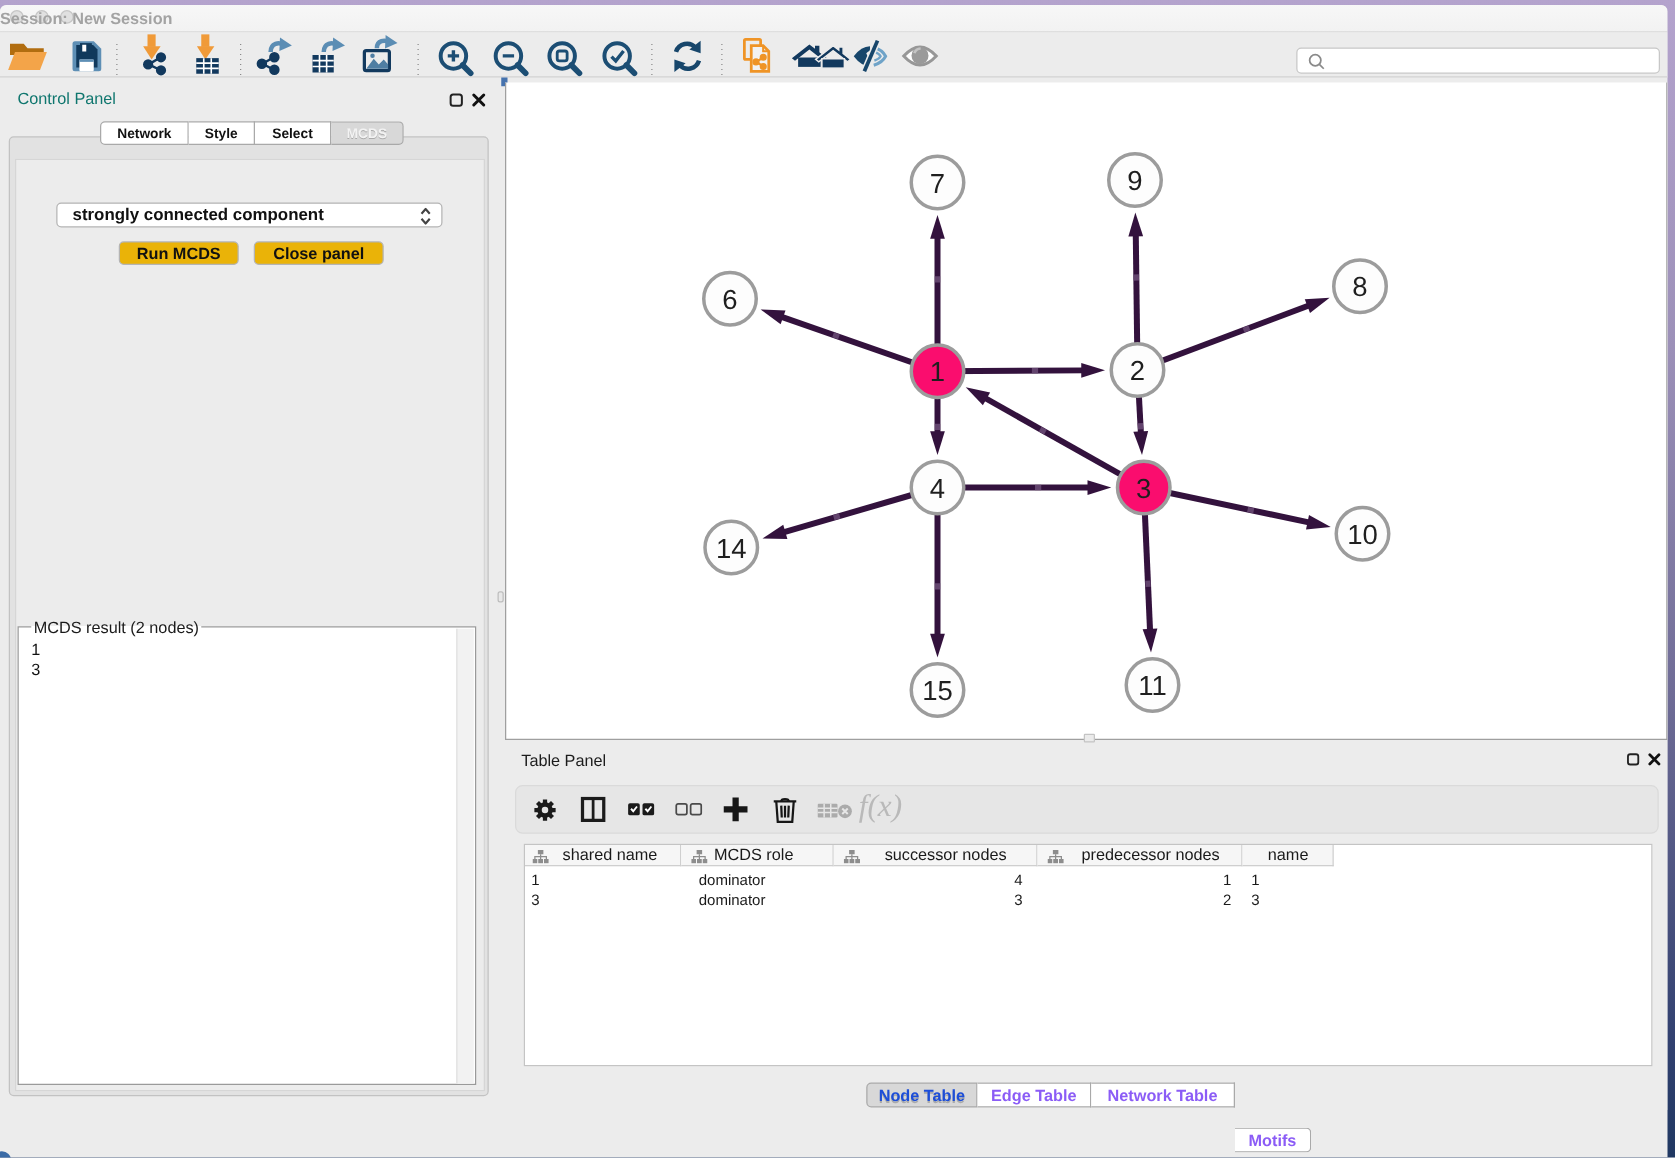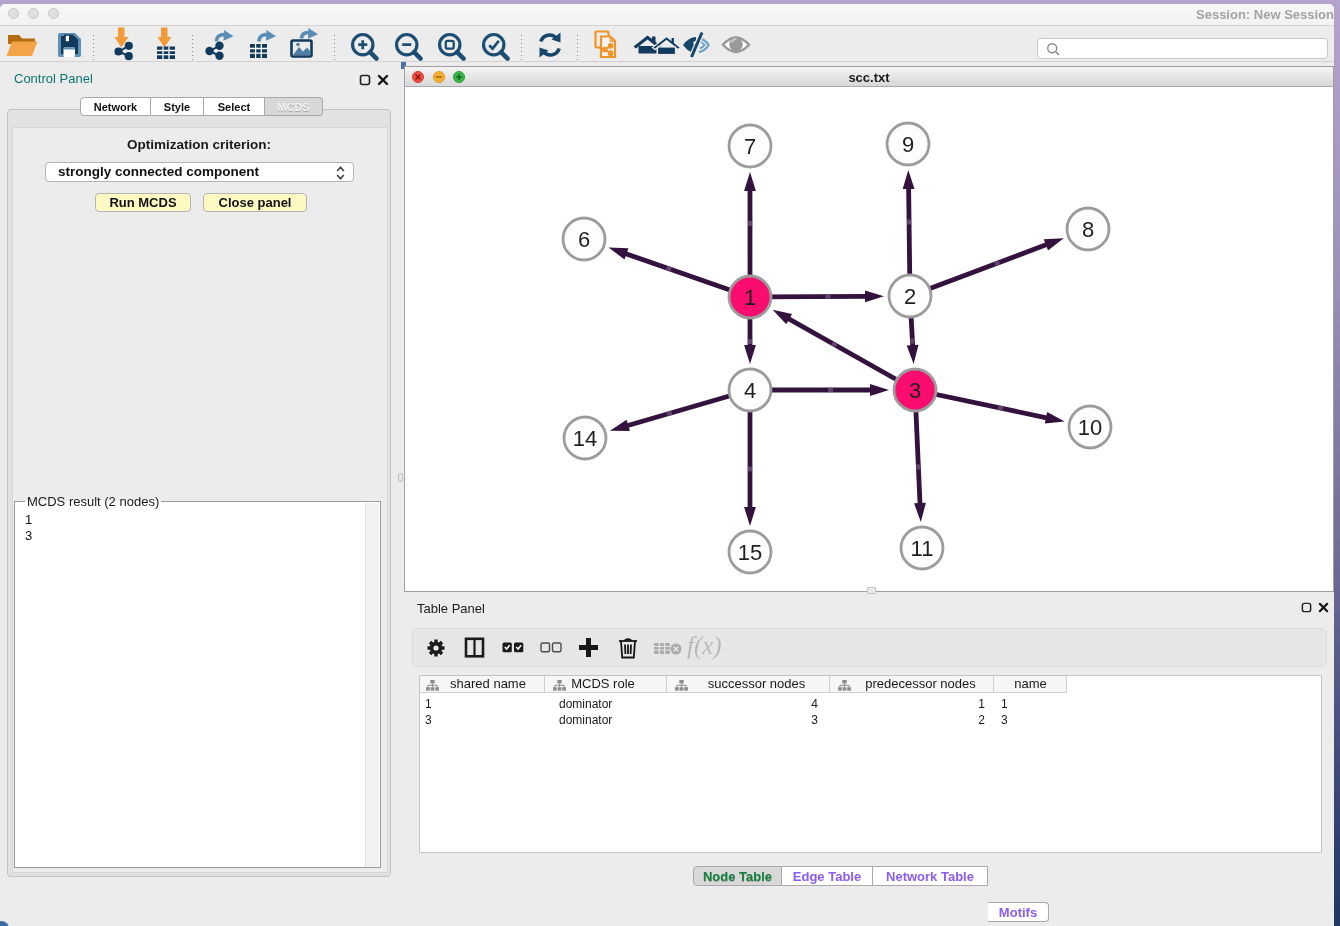--- a/index.html
+++ b/index.html
@@ -2,37 +2,37 @@
 <html><head>
 <meta charset="utf-8">
 <style>
 * { margin:0; padding:0; box-sizing:border-box; }
 html,body { width:1340px; height:926px; overflow:hidden; }
 body { font-family:"Liberation Sans", sans-serif; background:linear-gradient(180deg,#b4a3cd 0%,#9c90b8 30%,#6f6c96 60%,#31406f 90%,#203862 100%); position:relative; }
 #win { position:absolute; left:0; top:4px; width:1334px; height:922px; background:#ececec; border-radius:5px 5px 0 0; overflow:hidden; }
 
 #titlebar { position:absolute; left:0; top:0; width:100%; height:22px; background:linear-gradient(#f7f7f7,#f2f2f2); border-bottom:1px solid #d3d3d3; border-radius:5px 5px 0 0; }
 .tl { position:absolute; top:4px; width:11px; height:11px; border-radius:50%; background:#e0e0e0; border:1px solid #c6c6c6; }
-#title { position:absolute; top:0; left:0; width:100%; text-align:right; line-height:21px; font-size:13px; font-weight:bold; color:#a3a3a3; }
+#title { position:absolute; top:0; left:0; width:100%; text-align:left; line-height:21px; font-size:13px; font-weight:bold; color:#a3a3a3; }
 
 #toolbar { position:absolute; left:0; top:22px; width:100%; height:36px; background:#ececec; border-bottom:1px solid #d2d2d2; }
 .tbi { position:absolute; top:4px; overflow:visible; }
 .tsep { position:absolute; top:9px; width:1px; height:26px; background-image:repeating-linear-gradient(#8a8a8a 0 1px, transparent 1px 4px); }
 #searchbox { position:absolute; left:1037px; top:12px; width:291px; height:21px; background:#fff; border:1px solid #c7c7c7; border-radius:4px; }
 
 #cp { position:absolute; left:0; top:59px; width:392px; height:825px; background:#ececec; }
 #cphead { position:absolute; left:14px; top:8px; font-size:13px; color:#0f766e; }
 
 .tab { position:absolute; top:34px; z-index:2; height:19px; line-height:18px; font-size:11px; font-weight:bold; text-align:center; background:#fff; border:1px solid #a9a9a9; color:#111; }
 
 #cpouter { position:absolute; left:7px; top:46px; width:384px; height:768px; background:#e2e2e2; border:1px solid #c2c2c2; border-radius:4px; }
 #cpinner { position:absolute; left:4px; top:17px; width:376px; height:746px; background:#ececec; border:1px solid #d6d6d6; }
 #optlabel { position:absolute; left:0; top:27px; width:100%; text-align:center; font-size:13.5px; font-weight:bold; color:#1a1a1a; }
 #combo { position:absolute; left:37px; top:52px; width:309px; height:20px; background:#fff; border:1px solid #b4b4b4; border-radius:4px; font-size:13.5px; font-weight:bold; line-height:18px; padding-left:12px; color:#111; }
-.btn { position:absolute; top:83px; height:19px; background:#fef9c3; border:1px solid #b4b4b4; border-radius:4px; font-size:13px; font-weight:bold; line-height:17px; text-align:center; color:#111; }
+.btn { position:absolute; top:83px; height:19px; background:#eab308; border:1px solid #b4b4b4; border-radius:4px; font-size:13px; font-weight:bold; line-height:17px; text-align:center; color:#111; }
 #mcdsbox { position:absolute; left:6px; top:391px; width:367px; height:367px; border:1px solid #9a9a9a; background:#fff; }
 #mcdslegend { position:absolute; left:10px; top:-8px; background:linear-gradient(#ececec 46%,#ffffff 46%); font-size:13px; color:#1a1a1a; padding:0 2px; }
 
 #vknob { position:absolute; left:398px; top:469px; width:5px; height:9px; background:#e8e8e8; border:1px solid #bdbdbd; border-radius:2px; }
 
 #netwin { position:absolute; left:404px; top:62px; width:930px; height:526px; background:#fff; border:1px solid #9f9f9f; border-top:none; }
 #nettitle { position:absolute; left:0; top:0; width:100%; height:21px; background:linear-gradient(#f4f4f4,#d8d8d8); border-top:1px solid #9f9f9f; border-bottom:1px solid #ababab; }
 .wl { position:absolute; top:4px; width:12px; height:12px; border-radius:50%; }
 #netname { position:absolute; top:0; left:0; width:100%; text-align:center; font-size:13px; font-weight:bold; line-height:21px; color:#1a1a1a; }
 #hknob { position:absolute; left:867px; top:583px; width:9px; height:7px; background:#ebebeb; border:1px solid #c4c4c4; border-radius:1px; z-index:5; }
@@ -199,57 +199,38 @@
       </svg>
     <svg class="abs" style="left:377px; top:11px;" width="12" height="12" viewBox="0 0 12 12">
         <path d="M2 2 L10 10 M10 2 L2 10" stroke="#111" stroke-width="2.4" stroke-linecap="round"></path>
       </svg>
     <div class="tab" style="left:80px; width:71px; border-radius:4px 0 0 4px;">Network</div>
     <div class="tab" style="left:151px; width:53px; border-left:none;">Style</div>
     <div class="tab" style="left:204px; width:61px; border-left:none;">Select</div>
     <div class="tab" style="left:265px; width:58px; border-left:none; border-radius:0 4px 4px 0; background:#d8d8d8; color:#f3f3f3; text-shadow:0 1px 0 #aaa;">MCDS</div>
     <div id="cpouter">
       <div id="cpinner"></div>
-      <div id="optlabel">Optimization criterion:</div>
       <div id="combo">strongly connected component
         <svg class="abs" style="right:8px; top:3px;" width="9" height="14" viewBox="0 0 9 14">
             <path d="M1.2 5 L4.5 1.2 L7.8 5" fill="none" stroke="#444" stroke-width="1.7" stroke-linejoin="round"></path>
             <path d="M1.2 9 L4.5 12.8 L7.8 9" fill="none" stroke="#444" stroke-width="1.7" stroke-linejoin="round"></path>
           </svg>
       </div>
       <div class="btn" style="left:87px; width:96px;">Run MCDS</div>
       <div class="btn" style="left:195px; width:104px;">Close panel</div>
       <div id="mcdsbox">
         <div id="mcdslegend">MCDS result (2 nodes)</div>
         <div style="position:absolute; left:10px; top:10px; font-size:13px; color:#111; line-height:16px;">1<br>3</div>
         <div style="position:absolute; right:1px; top:1px; width:14px; height:364px; background:#f2f2f2; border-left:1px solid #e0e0e0;"></div>
       </div>
     </div>
   </div>
   <div id="vknob"></div>
   <div style="position:absolute; left:401px; top:58px; width:5px; height:7px; background:#4673ae;"></div>
   <div id="netwin">
-    <div id="nettitle">
-      <div class="wl" style="left:7px; background:#ee4f42; border:1px solid #d3392e;">
-          <svg width="10" height="10" viewBox="0 0 10 10" style="margin:0px 0 0 0px;">
-            <path d="M2.6 2.6 L7.4 7.4 M7.4 2.6 L2.6 7.4" stroke="#8c130b" stroke-width="1.4"></path>
-          </svg>
-        </div>
-      <div class="wl" style="left:28px; background:#f5b02f; border:1px solid #dc9a24;">
-          <svg width="10" height="10" viewBox="0 0 10 10">
-            <path d="M2 5 L8 5" stroke="#9a6a08" stroke-width="1.6"></path>
-          </svg>
-        </div>
-      <div class="wl" style="left:48px; background:#3cb44a; border:1px solid #2fa03c;">
-          <svg width="10" height="10" viewBox="0 0 10 10">
-            <path d="M2 5 L8 5 M5 2 L5 8" stroke="#0e6b1a" stroke-width="1.6"></path>
-          </svg>
-        </div>
-      <div id="netname">scc.txt</div>
-    </div>
     <svg class="abs" style="left:0; top:22px;" width="927" height="502" viewBox="0 0 927 502">
       <g stroke="#33123d" stroke-width="4.8" fill="#33123d">
         <line x1="345" y1="209" x2="345.0" y2="100.0"></line>
         <line x1="345" y1="209" x2="218.6" y2="164.9"></line>
         <line x1="345" y1="209" x2="463.0" y2="208.3"></line>
         <line x1="345" y1="209" x2="345.0" y2="260.0"></line>
         <line x1="505" y1="208" x2="503.6" y2="98.0"></line>
         <line x1="505" y1="208" x2="643.7" y2="155.8"></line>
         <line x1="505" y1="208" x2="507.8" y2="260.1"></line>
         <line x1="510" y1="302" x2="381.6" y2="229.6"></line>
@@ -427,19 +408,19 @@
       <div class="td" style="left:139px; top:20px;">dominator</div>
       <div class="td" style="left:247px; top:20px; width:151px; text-align:right;">4</div>
       <div class="td" style="left:410px; top:20px; width:155px; text-align:right;">1</div>
       <div class="td" style="left:581px; top:20px;">1</div>
       <div class="td" style="left:5px; top:36px;">3</div>
       <div class="td" style="left:139px; top:36px;">dominator</div>
       <div class="td" style="left:247px; top:36px; width:151px; text-align:right;">3</div>
       <div class="td" style="left:410px; top:36px; width:155px; text-align:right;">2</div>
       <div class="td" style="left:581px; top:36px;">3</div>
     </div>
-    <div class="btab" style="left:288px; width:89px; border-radius:4px 0 0 4px; background:#d8d8d8; color:#15803d; text-shadow:0 1px 0 #aaa;">Node Table</div>
+    <div class="btab" style="left:288px; width:89px; border-radius:4px 0 0 4px; background:#d8d8d8; color:#1d4ed8; text-shadow:0 1px 0 #aaa;">Node Table</div>
     <div class="btab" style="left:377px; width:91px; border-left:none;">Edge Table</div>
     <div class="btab" style="left:468px; width:115px; border-left:none;">Network Table</div>
     <div class="btab" style="left:583px; width:61px; border-left:none; border-radius:0 4px 4px 0;margin-top:36px;">Motifs</div>
   </div>
 </div>
 <div style="position:absolute; left:-6px; top:921px; width:15px; height:15px; border-radius:50%; background:#3b6ba6;"></div>
 
 </body></html>

